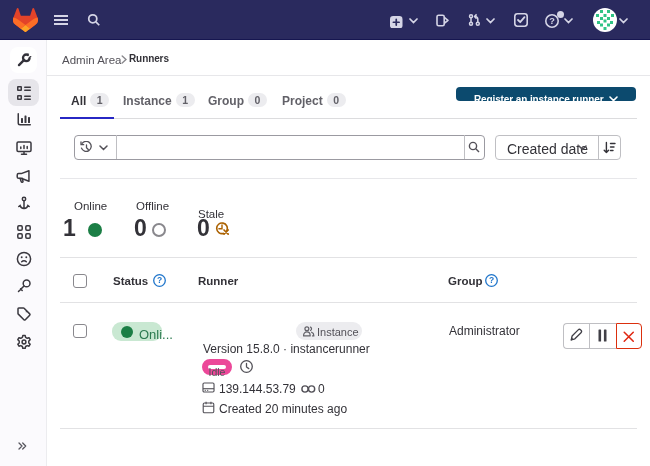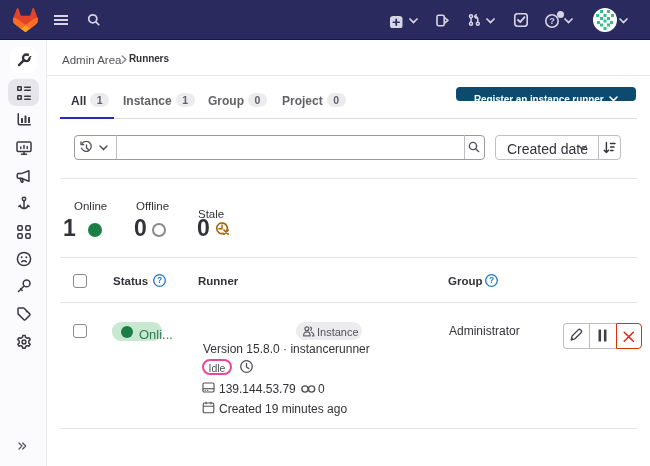--- a/index.html
+++ b/index.html
@@ -275,21 +275,21 @@
   <svg class="abs" style="left:302px;top:325px" width="13" height="13" viewBox="0 0 16 16" fill="none" stroke="#626168" stroke-width="1.5">
     <circle cx="6" cy="4.6" r="2.4"></circle>
     <path d="M2 13.5v-1a4 4 0 0 1 4-4h0a4 4 0 0 1 4 4v1z" stroke-linejoin="round"></path>
     <path d="M10.5 2.6a2.4 2.4 0 0 1 0 4.2M11.8 8.9a4 4 0 0 1 2.7 3.8v.8h-1.6" stroke-linecap="round"></path>
   </svg>
   <div class="abs" style="left:317px;top:325.5px;font-size:11px;color:#535158">Instance</div>
   <div class="abs" style="left:449px;top:324px;font-size:12px;color:#333238">Administrator</div>
 
   <div class="meta" style="left:203px;top:341.5px">Version 15.8.0 · instancerunner</div>
 
-  <div class="abs" style="left:202px;top:359px;width:30px;height:16px;border:2px solid #ec4899;border-radius:8px;font-size:10.5px;color:#535158;text-align:center;line-height:14px">Idle</div>
+  <div class="abs" style="left:202px;top:359px;width:30px;height:16px;border:6px solid #ec4899;border-radius:8px;font-size:10.5px;color:#535158;text-align:center;line-height:14px">Idle</div>
   <svg class="abs" style="left:240px;top:360px" width="13" height="13" viewBox="0 0 13 13" fill="none" stroke="#535158" stroke-width="1.3">
     <circle cx="6.5" cy="6.5" r="5.8"></circle>
       <path d="M6.5 3.5V7l2.3 1.6" stroke-linecap="round"></path>
   </svg>
 
   <svg class="abs" style="left:202px;top:381px" width="13" height="13" viewBox="0 0 16 16" fill="none" stroke="#535158" stroke-width="1.4">
     <rect x="1.2" y="2.5" width="13.6" height="11" rx="1.5"></rect>
     <path d="M1.2 9.5h13.6"></path>
     <circle cx="4" cy="11.5" r="0.8" fill="#535158" stroke="none"></circle>
       <circle cx="7" cy="11.5" r="0.8" fill="#535158" stroke="none"></circle>
@@ -298,21 +298,21 @@
   <svg class="abs" style="left:301px;top:384.5px" width="15" height="8" viewBox="0 0 15 8" fill="none" stroke="#535158" stroke-width="1.4">
     <circle cx="4" cy="4" r="3.1"></circle>
       <circle cx="10.6" cy="4" r="3.1"></circle>
   </svg>
   <div class="meta" style="left:318px;top:381.5px">0</div>
 
   <svg class="abs" style="left:202px;top:401px" width="13" height="13" viewBox="0 0 16 16" fill="none" stroke="#535158" stroke-width="1.4">
     <rect x="1.5" y="2.5" width="13" height="12" rx="1.5"></rect>
     <path d="M1.5 6.5h13M5 1v3M11 1v3"></path>
   </svg>
-  <div class="meta" style="left:219px;top:401.5px">Created 19 minutes ago</div>
+  <div class="meta" style="left:219px;top:401.5px">Created 20 minutes ago</div>
 
   <div class="abs" style="left:563px;top:322.5px;width:52.5px;height:26px;border:1px solid #bfbfc3;border-radius:4px 0 0 4px;border-right:none;background:#fff"></div>
   <div class="abs" style="left:589px;top:322.5px;width:1px;height:26px;background:#bfbfc3"></div>
   <div class="abs" style="left:615.5px;top:322.5px;width:26px;height:26px;border:1px solid #db2f0d;border-radius:0 4px 4px 0;background:#fff"></div>
   <svg class="abs" style="left:569px;top:327px" width="14" height="15" viewBox="0 0 14 15" fill="none" stroke="#403f46" stroke-width="1.3">
     <path d="M3.1 9 9.2 2.9a1.7 1.7 0 0 1 2.4 0l.4.4a1.7 1.7 0 0 1 0 2.4L5.9 11.8l-3.6 1.2z" stroke-linejoin="round"></path>
     <path d="M1.6 13.4l1-3.1 2.1 2.1z" fill="#403f46" stroke="none"></path>
   </svg>
   <svg class="abs" style="left:598px;top:329px" width="9" height="13" viewBox="0 0 9 13" fill="#403f46">
     <rect x="0.5" y="0.5" width="2.6" height="12" rx="0.6"></rect>

